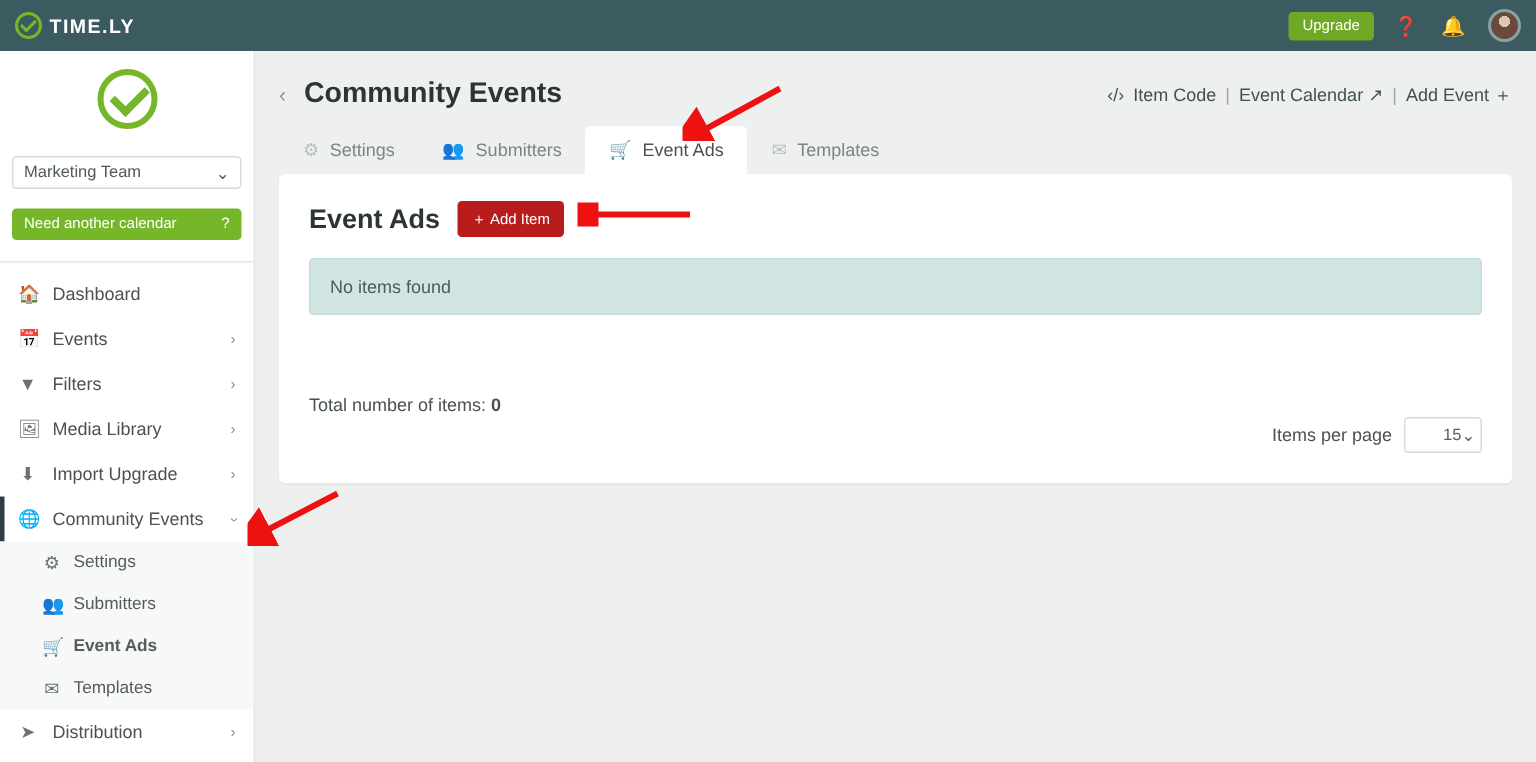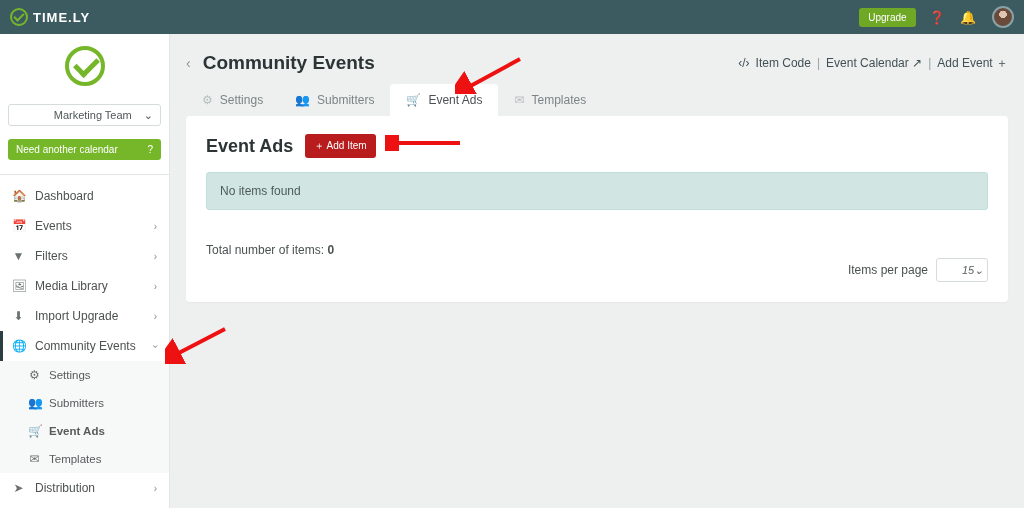--- a/index.html
+++ b/index.html
@@ -14,21 +14,21 @@
 .upgrade { background: #6fa824; color: #fff; font-size: 10px; padding: 4px 9px; border-radius: 3px; border: none; cursor: pointer; }
 .top-icons { display: flex; align-items: center; gap: 15px; margin-left: 14px; color: #cfd7d8; }
 .avatar { width: 22px; height: 22px; border-radius: 50%; background: #ddd; border: 2px solid #8aa1a5; background-image: radial-gradient(circle at 50% 35%, #e0c6b0 25%, transparent 26%), linear-gradient(#6a4b3b,#6a4b3b); }
 
 
 .wrap { display: flex; height: calc(100% - 34px); }
 .sidebar { width: 170px; background: #fff; border-right: 1px solid #e3e6e6; display: flex; flex-direction: column; }
 .logo-box { padding: 12px 0 10px 0; text-align: center; }
 .logo-big { width: 40px; height: 40px; border: 4px solid #76b72a; border-radius: 50%; display: inline-block; position: relative; }
 .logo-big::after { content: ""; position: absolute; left: 10px; top: 3px; width: 10px; height: 18px; border: solid #76b72a; border-width: 0 5px 5px 0; transform: rotate(45deg); }
-.team-select { margin: 5px 8px; height: 22px; border: 1px solid #d6dcdc; border-radius: 3px; display: flex; align-items: center; justify-content: flex-end; padding: 0 7px; font-size: 11px; color: #4f5858; cursor: pointer; gap: 12px; }
+.team-select { margin: 5px 8px; height: 22px; border: 1px solid #d6dcdc; border-radius: 3px; display: flex; align-items: center; justify-content: space-between; padding: 0 7px; font-size: 11px; color: #4f5858; cursor: pointer; gap: 12px; }
 .need-cal { margin: 8px; background: #76b72a; color: #fff; font-size: 10px; padding: 5px 8px; border: none; border-radius: 3px; display: flex; justify-content: space-between; align-items: center; cursor: pointer; }
 .side-hr { height: 1px; background: #e3e6e6; margin: 6px 0; }
 .nav { list-style: none; }
 .nav li { display: flex; align-items: center; gap: 10px; padding: 8px 12px; font-size: 12px; color: #4e5151; cursor: pointer; }
 .nav li .chev { margin-left: auto; font-size: 10px; color: #8a8f8f; }
 .nav li.exp .chev { transform: rotate(90deg); }
 .nav li.active-group { border-left: 3px solid #2d3e42; padding-left: 9px; }
 .subnav { list-style: none; background: #f7f9f9; }
 .subnav li { padding: 7px 12px 7px 28px; font-size: 11.5px; color: #575b5b; cursor: pointer; display: flex; gap: 8px; align-items: center; }
 .subnav li.active { font-weight: 600; }
@@ -45,24 +45,24 @@
 
 .tabs { display: flex; gap: 0; margin-top: 4px; }
 .tab { padding: 9px 16px; font-size: 12px; color: #7c8485; display: flex; gap: 7px; align-items: center; cursor: pointer; border-radius: 4px 4px 0 0; }
 .tab.active { background: #fff; color: #4a5253; }
 .tab .ic { font-size: 12px; color: #b8bfbf; }
 
 .card { background: #fff; border-radius: 4px; padding: 18px 20px 20px 20px; box-shadow: 0 1px 2px rgba(0,0,0,.04); }
 .card-head { display: flex; align-items: center; gap: 12px; margin-bottom: 14px; }
 .card-title { font-size: 18px; font-weight: 700; color: #2c3435; }
 .add-item { background: #b91c1c; color: #fff; border: none; border-radius: 3px; font-size: 10px; padding: 5px 9px; cursor: pointer; }
-.alert { background: #d1e6e3; border: 1px solid #c1dedb; color: #4e5b5a; padding: 11px 13px; border-radius: 3px; font-size: 12px; margin-bottom: 8px; }
+.alert { background: #d1e6e3; border: 1px solid #c1dedb; color: #4e5b5a; padding: 11px 13px; border-radius: 3px; font-size: 12px; margin-bottom: 28px; }
 .footer-row { display: flex; align-items: center; font-size: 12px; color: #4a5151; margin-top: 4px; }
 .footer-row .r { margin-left: auto; display: flex; align-items: center; gap: 8px; margin-top: 40px; }
-.per-page { width: 50px; height: 24px; border: 1px solid #d6dcdc; border-radius: 3px; padding: 0 25px; display: flex; align-items: center; justify-content: space-between; font-size: 11px; color: #5a5f5f; cursor: pointer; font-style: italic; }
+.per-page { width: 50px; height: 24px; border: 1px solid #d6dcdc; border-radius: 3px; padding: 0 25px; display: flex; align-items: center; justify-content: space-between; font-size: 11px; color: #5a5f5f; cursor: pointer; }
 
 
 .arrow { position: absolute; pointer-events: none; }
 .arrow svg { display: block; }
 </style>
 </head>
 <body>
 
 <div class="topbar" data-interactable="false">
   <div class="brand" data-interactable="true">

